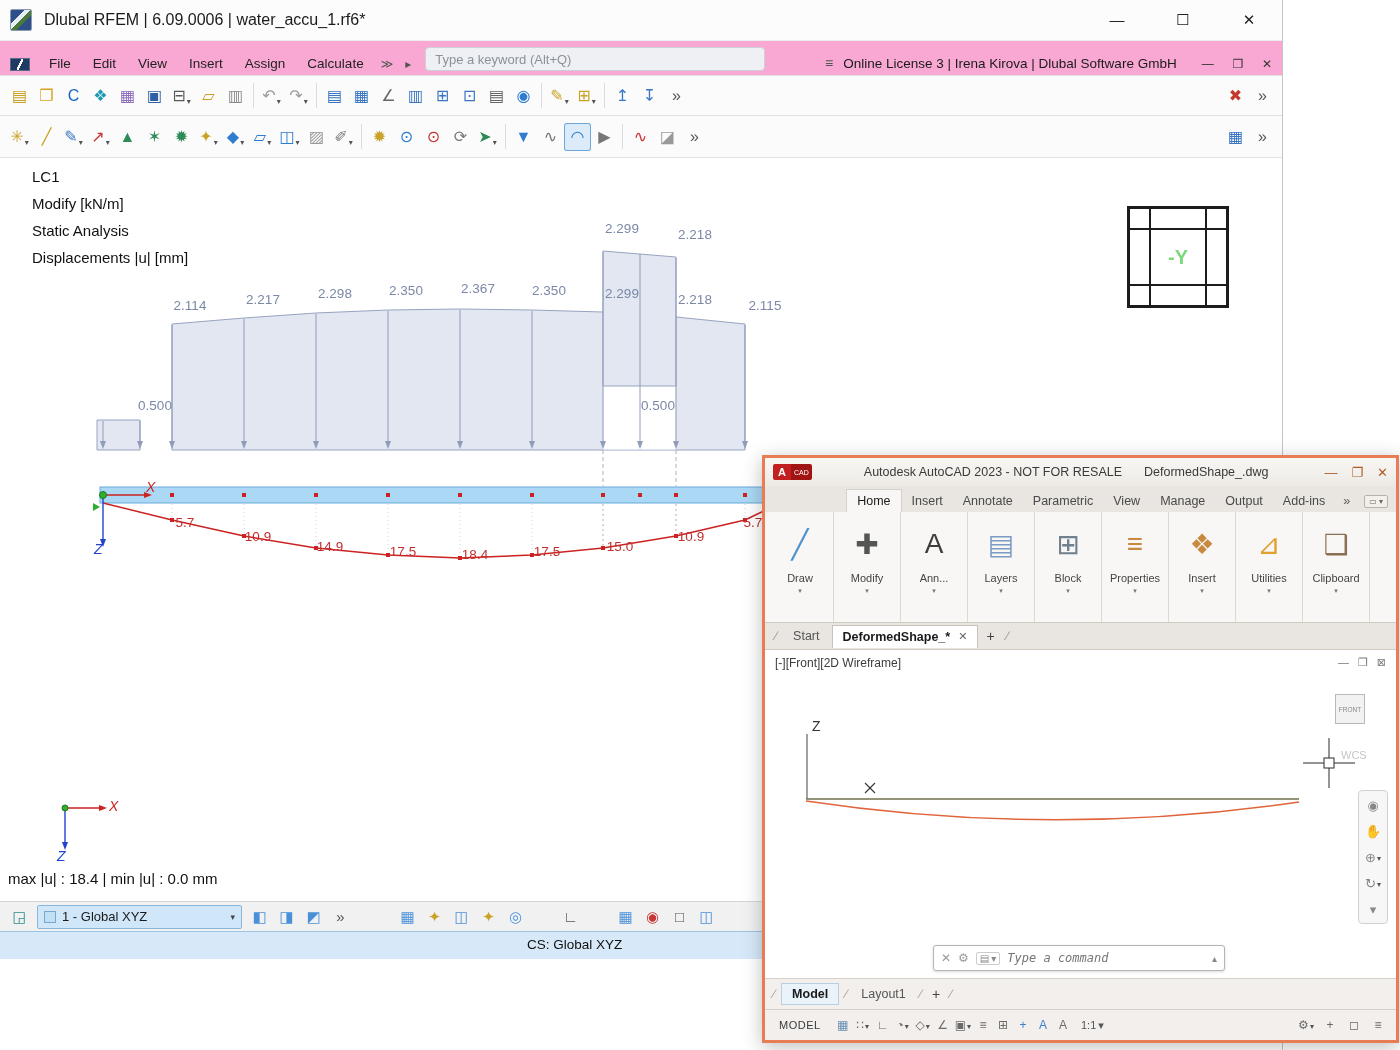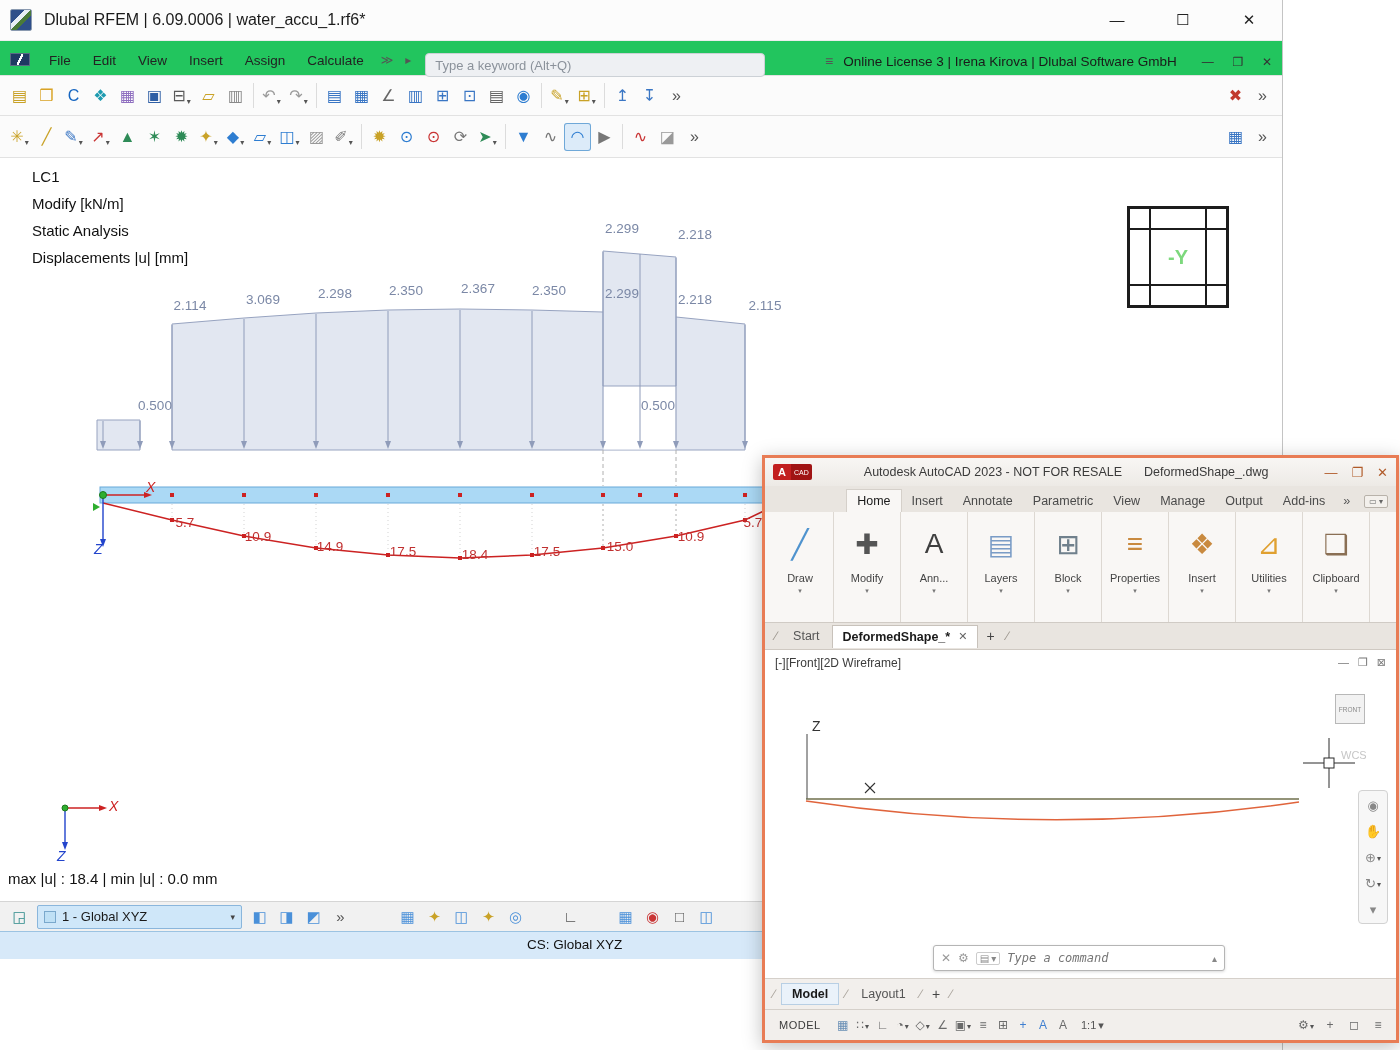--- a/index.html
+++ b/index.html
@@ -8,21 +8,21 @@
 
   
   .rfem { position:absolute; left:0; top:0; width:1283px; height:1050px; background:#fff; border-right:1px solid #c4c4c4; }
   .rtitle { height:40px; display:flex; align-items:center; padding:0 10px; background:#fcfcfc; }
   .rlogo { width:22px; height:22px; margin-right:12px; border:1px solid #8a9ab0; border-radius:2px;
            background:linear-gradient(135deg,#2e4f8a 0 35%,#e8eef5 35% 50%,#4a7a3a 50% 65%,#2e4f8a 65% 100%); }
   .rtitle-text { font-size:16px; color:#1a1a1a; }
   .winbtns { margin-left:auto; display:flex; }
   .winbtns span { width:46px; text-align:center; font-size:15px; color:#222; margin-left:20px; }
 
-  .rmenu { height:36px; display:flex; align-items:flex-start; padding:12px 10px; background:#22c55e;
+  .rmenu { height:36px; display:flex; align-items:flex-end; padding:4px 10px; background:#f9a8d4;
            border-top:1px solid #ededed; border-bottom:1px solid #e2e2e2; font-size:13.5px; color:#222; }
   .flag { width:20px; height:13px; margin-right:8px; border:1px solid #5a6a85;
           background:linear-gradient(115deg,#1f3a63 45%,#fff 45% 55%,#1f3a63 55%); }
   .mitem { padding:0 11px; }
   .mchev { color:#555; padding:0 6px; font-size:12px; }
   .searchbox { width:340px; height:24px; margin-left:8px; background:#eef0f3; border:1px solid #ccd1d6;
                border-radius:4px; font-size:13px; color:#8b929b; padding:0 9px; font-family:inherit; }
   .searchbox::placeholder { color:#8b929b; }
   .licgroup { margin-left:auto; display:flex; align-items:center; gap:10px; }
   .licicon { font-size:14px; color:#555; }
@@ -459,21 +459,21 @@
         <circle cx="65" cy="650" r="3" fill="#2fae2f" stroke="#1c7a1c"></circle>
       </g>
     </svg>
 
     <div class="cvline" style="left:8px;top:10px">LC1</div>
     <div class="cvline" style="left:8px;top:37px">Modify [kN/m]</div>
     <div class="cvline" style="left:8px;top:64px">Static Analysis</div>
     <div class="cvline" style="left:8px;top:91px">Displacements |u| [mm]</div>
 
     <span class="llb" style="left:190px;top:140px">2.114</span>
-    <span class="llb" style="left:263px;top:134px">3.069</span>
+    <span class="llb" style="left:263px;top:134px">2.217</span>
     <span class="llb" style="left:335px;top:128px">2.298</span>
     <span class="llb" style="left:406px;top:125px">2.350</span>
     <span class="llb" style="left:478px;top:123px">2.367</span>
     <span class="llb" style="left:549px;top:125px">2.350</span>
     <span class="llb" style="left:622px;top:128px">2.299</span>
     <span class="llb" style="left:695px;top:134px">2.218</span>
     <span class="llb" style="left:765px;top:140px">2.115</span>
     <span class="llb" style="left:622px;top:63px">2.299</span>
     <span class="llb" style="left:695px;top:69px">2.218</span>
     <span class="llb" style="left:155px;top:240px">0.500</span>

